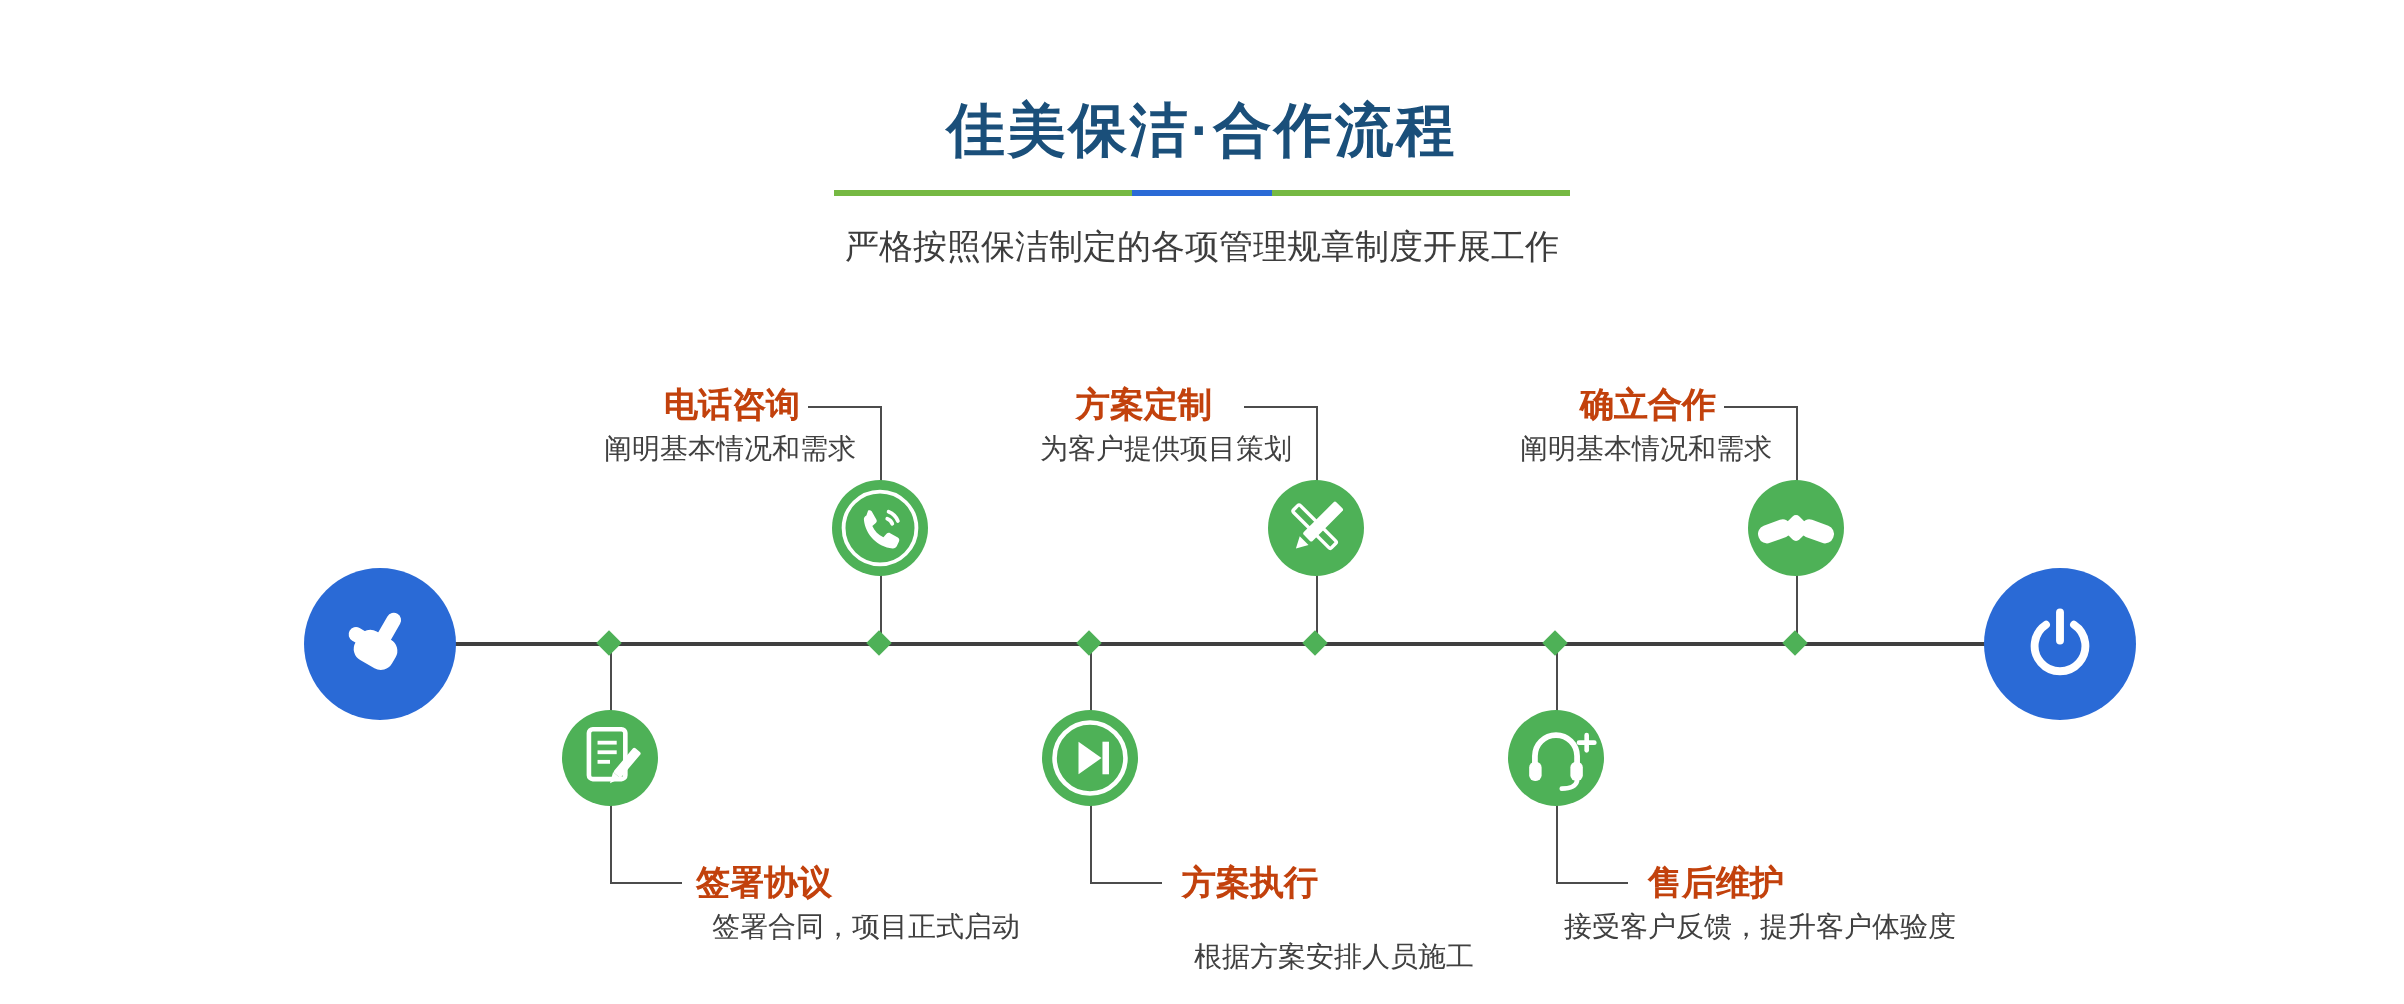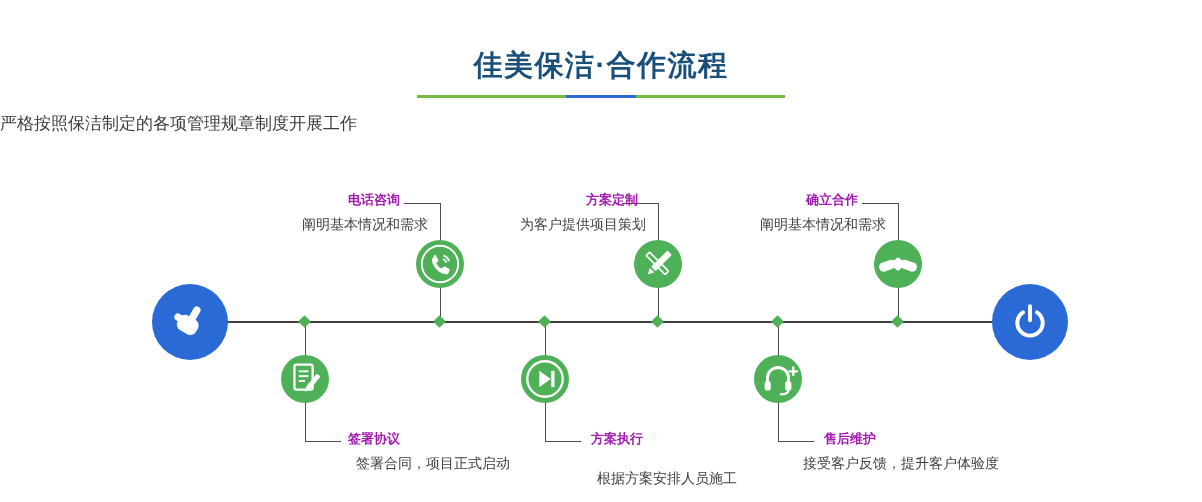--- a/index.html
+++ b/index.html
@@ -5,36 +5,36 @@
   html,body{margin:0;padding:0;background:#fff}
   .canvas{position:relative;width:1202px;height:502px;background:#fff;
           font-family:"Liberation Sans","DejaVu Sans",sans-serif;overflow:hidden}
 
   .page-title{position:absolute;top:46px;left:0;width:100%;text-align:center;
               font-size:29px;font-weight:bold;letter-spacing:1.5px;
               color:var(--title_blue,#1a4f7a);margin:0}
   .divider{position:absolute;top:95px;left:417px;width:368px;height:3px;display:flex}
   .divider .seg-g{flex:1;background:var(--divider_green,#76b943)}
   .divider .seg-b{width:70px;background:var(--accent_blue,#2a6ad6)}
-  .subtitle{position:absolute;top:112px;left:0;width:100%;text-align:left;
+  .subtitle{position:absolute;top:112px;left:0;width:100%;text-align:center;
             font-size:17px;color:#3d3d3d;margin:0}
 
   .main-line{position:absolute;left:190px;top:321px;width:840px;height:2px;
              background:var(--line_dark,#3f3f3f);z-index:1}
   .endpoint{position:absolute;width:76px;height:76px;border-radius:50%;
             background:var(--accent_blue,#2a6ad6);display:flex;align-items:center;
             justify-content:center;z-index:3}
   .node{position:absolute;width:48px;height:48px;border-radius:50%;
         background:var(--accent_green,#4eb157);display:flex;align-items:center;
         justify-content:center;z-index:3}
   .vline{position:absolute;width:1px;background:#4c4c4c;z-index:1}
   .htick{position:absolute;height:1px;background:#4c4c4c;z-index:1}
   .diamond{position:absolute;top:317px;width:9px;height:9px;
            background:var(--accent_green,#4eb157);transform:rotate(45deg);z-index:4}
-  .step-label{position:absolute;font-size:13px;font-weight:bold;color:#a21caf;
+  .step-label{position:absolute;font-size:17px;font-weight:bold;color:#c2410c;
               white-space:nowrap;z-index:2}
   .step-desc{position:absolute;font-size:14px;color:#404040;white-space:nowrap;z-index:2}
 </style>
 </head>
 <body>
 
 <div class="canvas">
 
   <h1 class="page-title">佳美保洁·合作流程</h1>
   <div class="divider">
@@ -75,21 +75,21 @@
         <path d="M28.5 15.5a8.5 8.5 0 0 1 4.8 4.8" fill="none" stroke="#fff" stroke-width="2" stroke-linecap="round"></path>
         <path d="M27.8 19.2a4.5 4.5 0 0 1 2.6 2.6" fill="none" stroke="#fff" stroke-width="2" stroke-linecap="round"></path>
       </svg>
     </div>
     <div class="diamond" style="left:435px"></div>
   </div>
 
   <div>
     <div class="vline" style="left:658px;top:203px;height:119px"></div>
     <div class="htick" style="left:622px;top:203px;width:36px"></div>
-    <div class="step-label" style="right:564px;top:191px">方案定制</div>
+    <div class="step-label" style="right:596px;top:191px">方案定制</div>
     <div class="step-desc" style="right:556px;top:216px">为客户提供项目策划</div>
     <div class="node" style="left:634px;top:240px">
       <svg width="46" height="46" viewBox="0 0 48 48">
         <g transform="rotate(-45 24 24)">
           <rect x="21.5" y="9" width="5" height="28" rx="1" fill="none" stroke="#fff" stroke-width="1.8"></rect>
         </g>
         <g transform="rotate(45 24 24)">
           <rect x="21" y="7" width="6.5" height="24" rx="1" fill="#fff"></rect>
           <path d="M21 33 l3.2 6 3.3-6 z" fill="#fff"></path>
         </g>
@@ -147,21 +147,21 @@
         <rect x="30.5" y="15.5" width="3.4" height="17" fill="#fff"></rect>
       </svg>
     </div>
     <div class="diamond" style="left:540px"></div>
   </div>
 
   <div>
     <div class="vline" style="left:778px;top:322px;height:119px"></div>
     <div class="htick" style="left:778px;top:441px;width:36px"></div>
     <div class="step-label" style="left:824px;top:430px">售后维护</div>
-    <div class="step-desc" style="left:803px;top:455px">接受客户反馈，提升客户体验度</div>
+    <div class="step-desc" style="left:782px;top:455px">接受客户反馈，提升客户体验度</div>
     <div class="node" style="left:754px;top:355px">
       <svg width="46" height="46" viewBox="0 0 48 48">
         <path d="M13 28v-5a11 11 0 0 1 22 0v5" fill="none" stroke="#fff" stroke-width="3" stroke-linecap="round"></path>
         <rect x="10" y="26" width="6.5" height="10" rx="3" fill="#fff"></rect>
         <rect x="31.5" y="26" width="6.5" height="10" rx="3" fill="#fff"></rect>
         <path d="M35 36q-1 4-8 4" fill="none" stroke="#fff" stroke-width="2.4" stroke-linecap="round"></path>
         <line x1="40" y1="12" x2="40" y2="20" stroke="#fff" stroke-width="2.4" stroke-linecap="round"></line>
         <line x1="36" y1="16" x2="44" y2="16" stroke="#fff" stroke-width="2.4" stroke-linecap="round"></line>
       </svg>
     </div>

